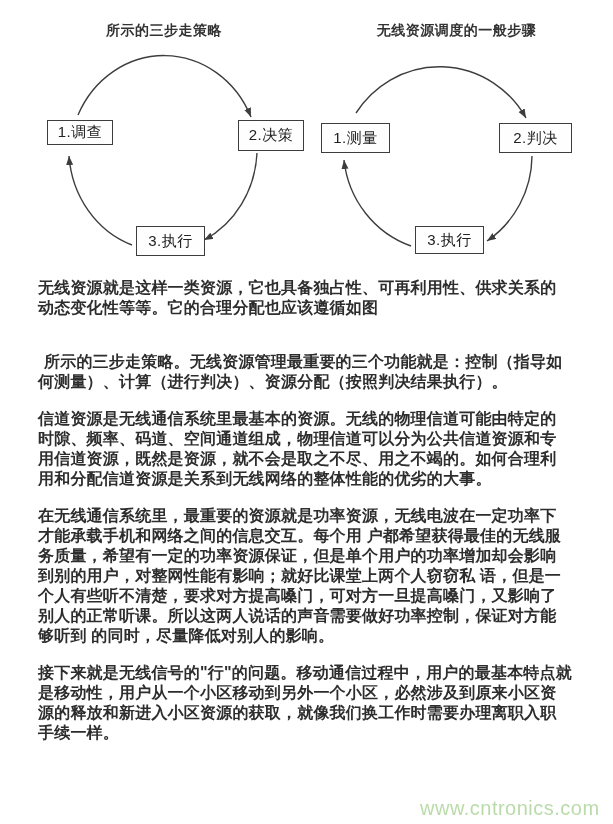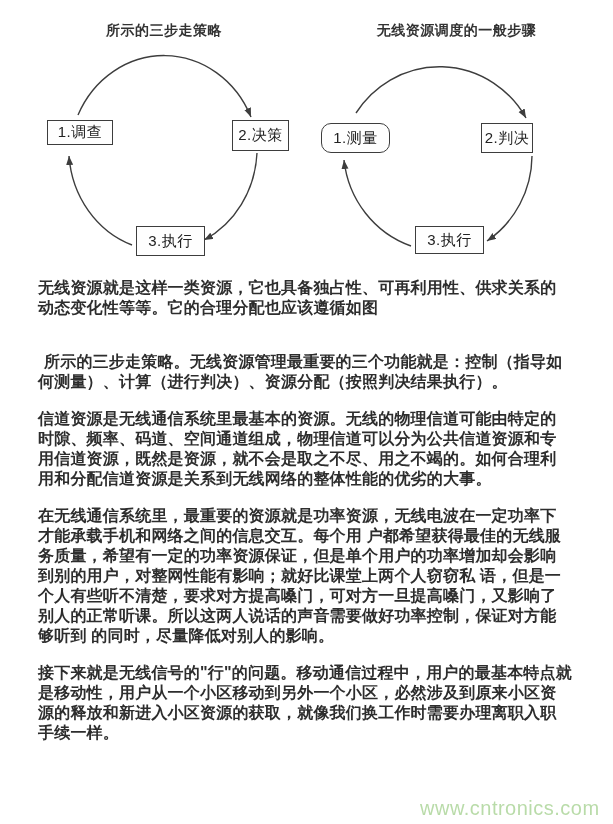--- a/index.html
+++ b/index.html
@@ -30,25 +30,25 @@
     position: absolute;
     background: #fefefe;
     border: 1.5px solid #3d3d3d;
     display: flex; align-items: center; justify-content: center;
     font-size: 15px; color: #222222; font-weight: 500;
     letter-spacing: 0.5px;
     box-sizing: border-box;
   }
   
   .figure-left .step-1 { left: 19px;  top: 106px; width: 66px; height: 25px; }
-  .figure-left .step-2 { left: 204px; top: 106px; width: 57px; height: 31px; }
+  .figure-left .step-2 { left: 210px; top: 106px; width: 66px; height: 31px; }
   .figure-left .step-3 { left: 108px; top: 212px; width: 69px; height: 30px; }
   
-  .figure-right .step-1 { left: 13px;  top: 109px; width: 69px; height: 30px; border-radius: 10px; }
-  .figure-right .step-2 { left: 173px; top: 109px; width: 52px; height: 30px; }
+  .figure-right .step-1 { left: 13px;  top: 109px; width: 69px; height: 30px; }
+  .figure-right .step-2 { left: 191px; top: 109px; width: 73px; height: 30px; }
   .figure-right .step-3 { left: 107px; top: 212px; width: 69px; height: 28px; }
 
   
   .article {
     position: absolute;
     left: 38px; top: 278px; width: 557px;
   }
   .article p {
     margin: 0 0 17px 0;
     font-size: 16px; line-height: 20px;

